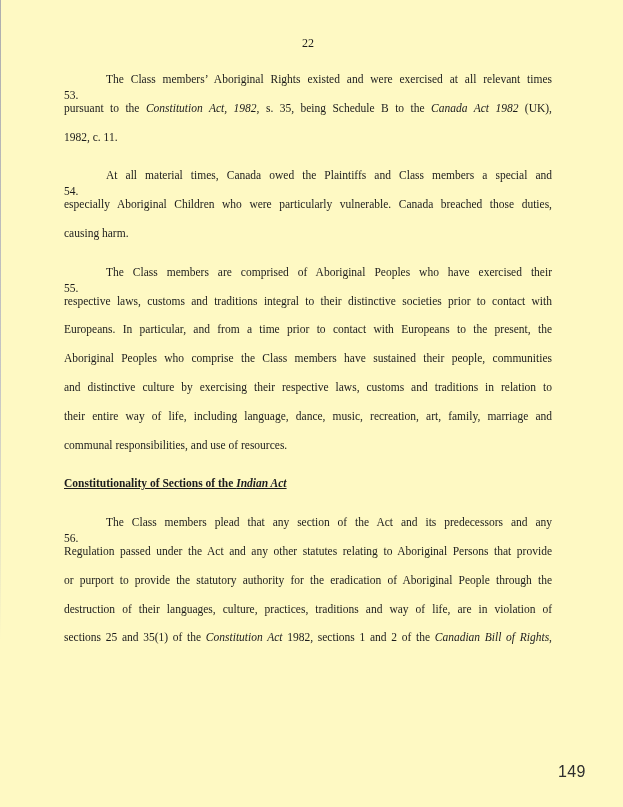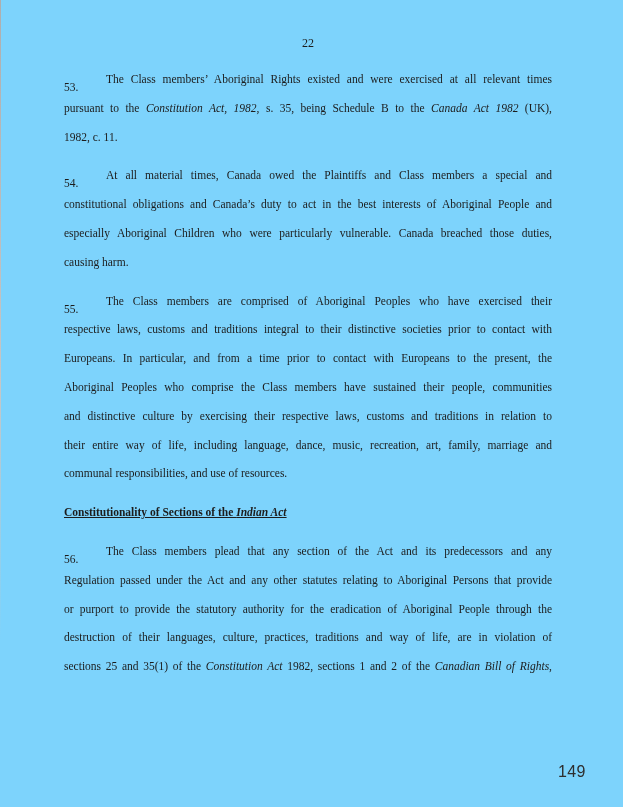--- a/index.html
+++ b/index.html
@@ -4,21 +4,21 @@
 <style>
   html, body {
     margin: 0;
     padding: 0;
     background: #ffffff;
   }
   .page {
     position: relative;
     width: 623px;
     height: 807px;
-    background: #7dd3fc;
+    background: #fef9c3;
     font-family: "Liberation Serif", serif;
     color: #1c1c1c;
     overflow: hidden;
   }
   .scan-line {
     position: absolute;
     left: 0;
     top: 0;
     width: 1px;
     height: 640px;
@@ -38,21 +38,21 @@
     width: 488px;
   }
   .para {
     position: relative;
     font-size: 11.5px;
     margin: 0 0 10px 0;
   }
   .pnum {
     position: absolute;
     left: 0;
-    top: 8px;
+    top: 16px;
     line-height: 28.8px;
   }
   .pline {
     line-height: 28.8px;
     text-align: justify;
     text-align-last: justify;
   }
   .pline.first {
     padding-left: 42px;
   }
@@ -87,21 +87,20 @@
   <main class="content">
       <div class="para">
         <span class="pnum">53.</span>
         <div class="pline first"><span class="">The Class members’ Aboriginal Rights existed and were exercised at all relevant times</span></div>
         <div class="pline"><span class="">pursuant to the </span><span class="seg-i ">Constitution Act, 1982</span><span class="">, s. 35, being Schedule B to the </span><span class="seg-i ">Canada Act 1982</span><span class=""> (UK),</span></div>
         <div class="pline lastline"><span class="">1982, c. 11.</span></div>
       </div>
       <div class="para">
         <span class="pnum">54.</span>
         <div class="pline first"><span class="">At all material times, Canada owed the Plaintiffs and Class members a special and</span></div>
-        <div class="pline"><span class="">constitutional obligations and Canada’s duty to act in the best interests of Aboriginal People and</span></div>
         <div class="pline"><span class="">especially Aboriginal Children who were particularly vulnerable.  Canada breached those duties,</span></div>
         <div class="pline lastline"><span class="">causing harm.</span></div>
       </div>
       <div class="para">
         <span class="pnum">55.</span>
         <div class="pline first"><span class="">The Class members are comprised of Aboriginal Peoples who have exercised their</span></div>
         <div class="pline"><span class="">respective laws, customs and traditions integral to their distinctive societies prior to contact with</span></div>
         <div class="pline"><span class="">Europeans.  In particular, and from a time prior to contact with Europeans to the present, the</span></div>
         <div class="pline"><span class="">Aboriginal Peoples who comprise the Class members have sustained their people, communities</span></div>
         <div class="pline"><span class="">and distinctive culture by exercising their respective laws, customs and traditions in relation to</span></div>

